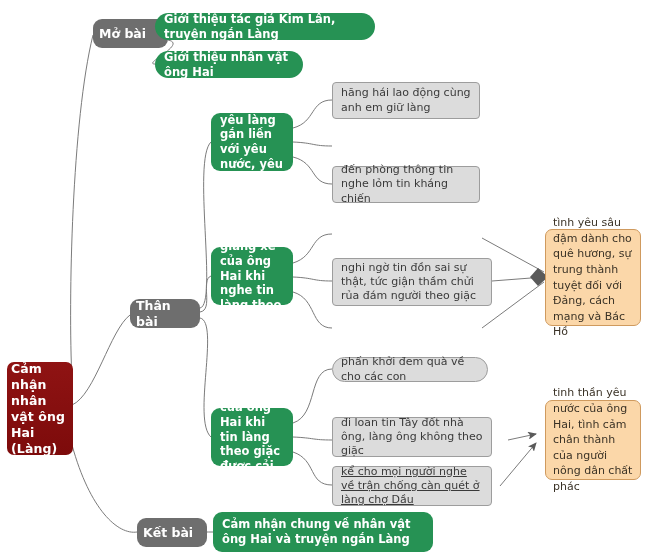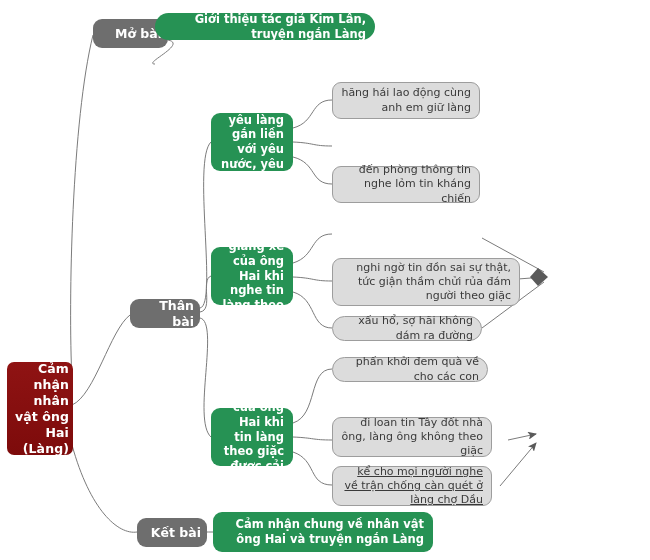--- a/index.html
+++ b/index.html
@@ -23,21 +23,21 @@
     top: 0;
     width: 650px;
     height: 560px;
   }
   .node {
     position: absolute;
     box-sizing: border-box;
     display: flex;
     align-items: center;
     justify-content: center;
-    text-align: right;
+    text-align: left;
     line-height: 1.28;
     z-index: 2;
   }
   .node span {
     display: block;
     width: 100%;
   }
 
   
   .node.root {
@@ -72,21 +72,21 @@
   }
   .node.green.pill {
     border-radius: 14px;
   }
 
   
   .node.leaf {
     background: #dcdcdc;
     color: #3a3a3a;
     border: 1px solid #9d9d9d;
-    border-radius: 9px;
+    border-radius: 4px;
     font-size: 11px;
     padding: 3px 8px;
   }
   .node.leaf.pill {
     border-radius: 13px;
   }
 
   
   .node.orange {
     background: #fbd7a9;
@@ -155,20 +155,23 @@
   </div>
 
   <div class="node section" style="left:93px; top:19px; width:75px; height:29px;">
     <span>Mở bài</span>
   </div>
 
   <div class="node green pill" style="left:155px; top:13px; width:220px; height:27px;">
     <span>Giới thiệu tác giả Kim Lân, truyện ngắn Làng</span>
   </div>
 
+  <div class="node green pill" style="left:155px; top:51px; width:148px; height:27px;">
+    <span>Giới thiệu nhân vật ông Hai</span>
+  </div>
 
   <div class="node section" style="left:130px; top:299px; width:70px; height:29px;">
     <span>Thân bài</span>
   </div>
 
   <div class="node green" style="left:211px; top:113px; width:82px; height:58px;">
     <span>Ông Hai với tình yêu làng gắn liền với yêu nước, yêu cách mạng</span>
   </div>
 
   <div class="node leaf" style="left:332px; top:82px; width:148px; height:37px;">
@@ -178,27 +181,24 @@
 
   <div class="node leaf" style="left:332px; top:166px; width:148px; height:37px;">
     <span>đến phòng thông tin nghe lỏm tin kháng chiến</span>
   </div>
 
   <div class="node green" style="left:211px; top:247px; width:82px; height:58px;">
     <span>Tâm lý giằng xé của ông Hai khi nghe tin làng theo giặc</span>
   </div>
 
 
-  <div class="node leaf" style="left:332px; top:258px; width:188px; height:48px;">
+  <div class="node leaf" style="left:332px; top:258px; width:160px; height:48px;">
     <span>nghi ngờ tin đồn sai sự thật, tức giận thầm chửi rủa đám người theo giặc</span>
   </div>
 
-  <div class="node leaf pill" style="left:332px; top:316px; width:150px; height:25px;">
-    <span>xấu hổ, sợ hãi không dám ra đường</span>
-  </div>
 
   <div class="node green" style="left:211px; top:408px; width:82px; height:58px;">
     <span>Niềm vui của ông Hai khi tin làng theo giặc được cải chính</span>
   </div>
 
   <div class="node leaf pill" style="left:332px; top:357px; width:156px; height:25px;">
     <span>phấn khởi đem quà về cho các con</span>
   </div>
 
   <div class="node leaf" style="left:332px; top:417px; width:160px; height:40px;">
@@ -210,15 +210,21 @@
   </div>
 
   <div class="node section" style="left:137px; top:518px; width:70px; height:29px;">
     <span>Kết bài</span>
   </div>
 
   <div class="node green" style="left:213px; top:512px; width:220px; height:40px;">
     <span>Cảm nhận chung về nhân vật ông Hai và truyện ngắn Làng</span>
   </div>
 
-
+  <div class="node orange" style="left:545px; top:229px; width:96px; height:97px;">
+    <span>tình yêu sâu đậm dành cho quê hương, sự trung thành tuyệt đối với Đảng, cách mạng và Bác Hồ</span>
+  </div>
+
+  <div class="node orange" style="left:545px; top:400px; width:96px; height:80px;">
+    <span>tinh thần yêu nước của ông Hai, tình cảm chân thành của người nông dân chất phác</span>
+  </div>
 
 </div>
 
 </body></html>

